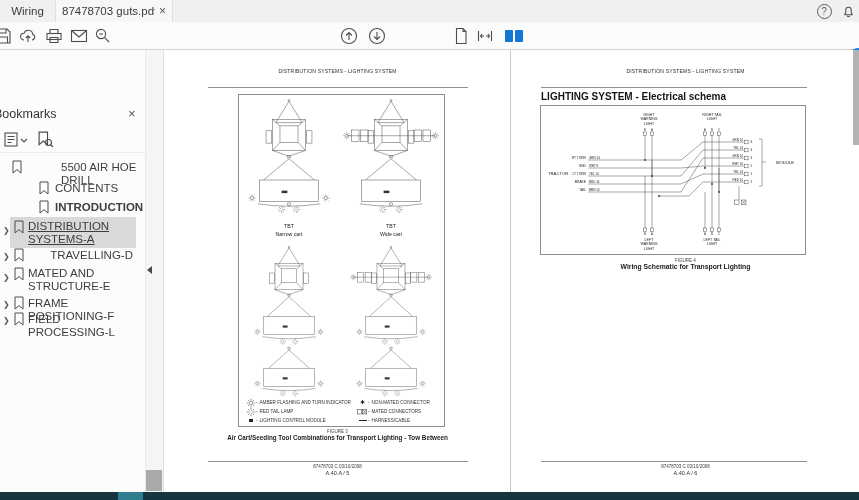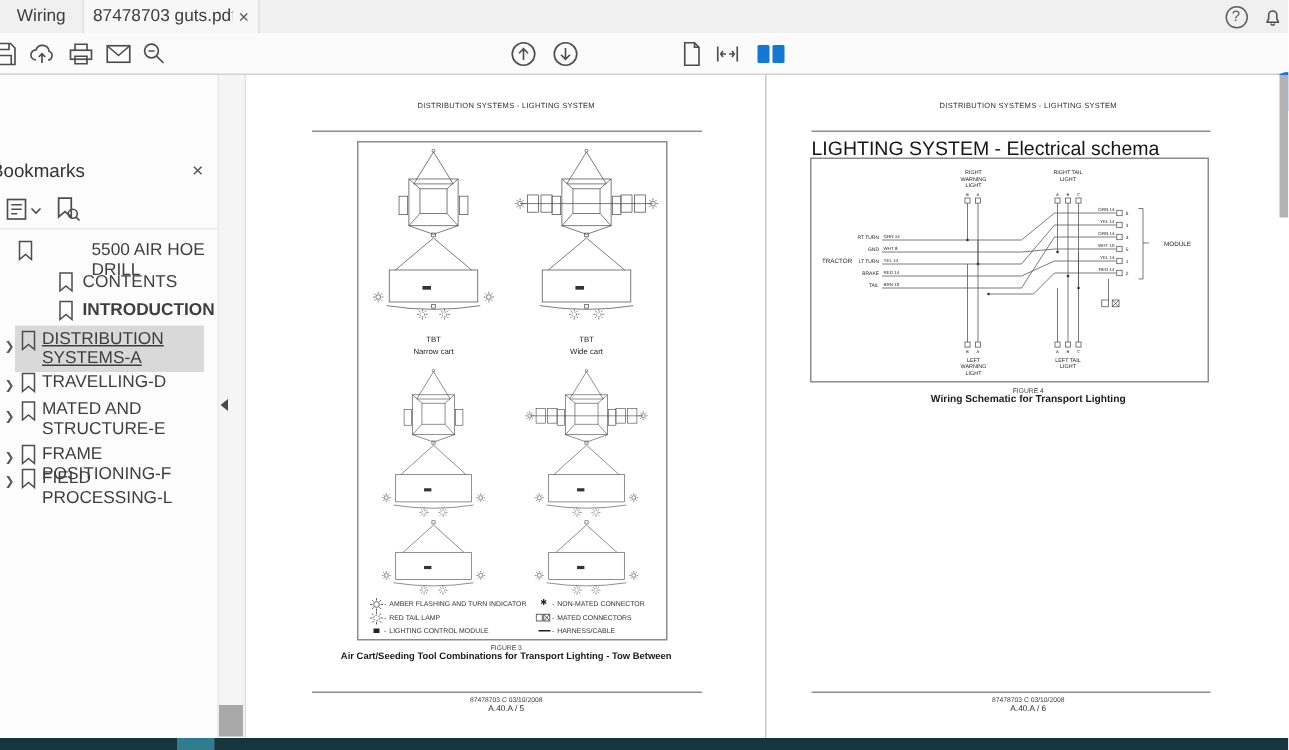--- a/index.html
+++ b/index.html
@@ -39,21 +39,21 @@
   
   .docarea{position:absolute;left:163px;top:50px;width:696px;height:442px;background:#ffffff;border-left:1px solid #e0e0e0;box-sizing:border-box;}
   .pgdivider{position:absolute;left:510px;top:50px;width:1px;height:442px;background:#c9c9c9;}
   .runhead{position:absolute;font-size:5px;color:#2c2c2c;text-align:center;letter-spacing:.2px;}
   .hrule{position:absolute;height:1px;background:#8f8f8f;}
   .figbox{position:absolute;border:1px solid #8c8c8c;background:#fff;box-sizing:border-box;}
   .tinyfig{position:absolute;font-size:4.5px;color:#444;text-align:center;}
   .boldcap{position:absolute;font-weight:bold;color:#1b1b1b;text-align:center;}
   .footcode{position:absolute;font-size:4.5px;color:#3a3a3a;text-align:center;}
   .footpage{position:absolute;font-size:5.5px;color:#2e2e2e;text-align:center;}
-  .schemtitle{position:absolute;left:541px;top:91px;font-size:13px;font-weight:normal;color:#151515;}
+  .schemtitle{position:absolute;left:541px;top:91px;font-size:10px;font-weight:bold;color:#151515;}
   
   .legend{position:absolute;left:6px;top:303px;width:196px;height:27px;font-size:4.6px;color:#333;}
   .lrow{position:absolute;height:9px;display:flex;align-items:center;}
   .lic{width:11px;display:flex;justify-content:center;align-items:center;}
   .ldash{margin:0 2px 0 0;}
   .modsq{width:4px;height:3px;background:#222;}
   .hline{width:8px;height:1px;background:#222;}
   .star{font-size:5.5px;line-height:5px;color:#222;}
   
   .taskbar{position:absolute;left:0;top:492px;width:859px;height:8px;background:#16363f;}
@@ -243,21 +243,21 @@
         </g>
       </svg>
     <div class="sb-item" style="left:28px;top:170px;width:100px;text-decoration:underline;">DISTRIBUTION SYSTEMS-A</div>
 
     <span class="chev" style="left:3px;top:202px;">❯</span>
     <svg class="bkic" style="left:13px;top:198px;" viewBox="0 0 12 14">
         <g class="strokes" stroke-width="1">
           <use href="#bkm"></use>
         </g>
       </svg>
-    <div class="sb-item" style="left:28px;top:199px;width:105px;">TRAVELLING-D</div>
+    <div class="sb-item" style="left:28px;top:199px;width:105px;text-align:right;">TRAVELLING-D</div>
 
     <span class="chev" style="left:3px;top:223px;">❯</span>
     <svg class="bkic" style="left:13px;top:217px;" viewBox="0 0 12 14">
         <g class="strokes" stroke-width="1">
           <use href="#bkm"></use>
         </g>
       </svg>
     <div class="sb-item" style="left:28px;top:217px;width:90px;">MATED AND STRUCTURE-E</div>
 
     <span class="chev" style="left:3px;top:250px;">❯</span>

